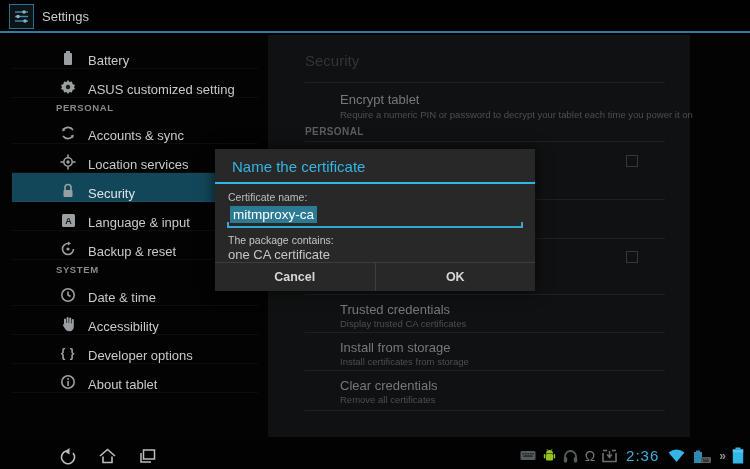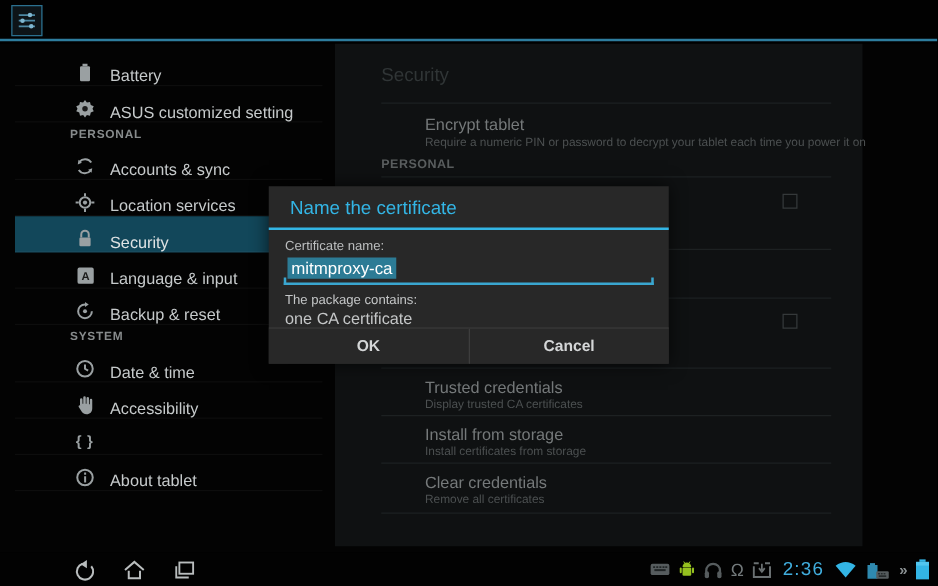--- a/index.html
+++ b/index.html
@@ -73,20 +73,21 @@
             <line x1="2" y1="8.5" x2="15" y2="8.5"></line>
             <line x1="2" y1="13" x2="15" y2="13"></line>
         </g>
         <g fill="#7fb6cf">
           <circle cx="11" cy="4" r="1.8"></circle>
             <circle cx="5" cy="8.5" r="1.8"></circle>
             <circle cx="12" cy="13" r="1.8"></circle>
         </g>
       </svg>
     </div>
+    <div class="app-title">Settings</div>
   </div>
 
   <div class="main">
 
     <div class="sidebar">
 
       <div class="side-item">
         <span class="ic">
           <svg width="14" height="16" viewBox="0 0 14 16">
               <rect class="gicon-fill" x="5" y="1" width="4" height="2"></rect>
@@ -184,20 +185,21 @@
               <path class="gicon-fill" d="M3 8 V3.5 a1 1 0 0 1 2 0 V7 h0.6 V2 a1 1 0 0 1 2 0 V7 h0.6 V2.6 a1 1 0 0 1 2 0 V7.4 h0.6 V4 a1 1 0 0 1 2 0 V10.5 c0 3-1.8 4.8-4.5 4.8 c-2.2 0-3.4-1-4.4-2.8 L2 9.6 c-0.5-0.9 0.5-1.8 1.3-1.2 Z"></path>
             </svg>
         </span>
         <span class="lbl">Accessibility</span>
       </div>
 
       <div class="side-item">
         <span class="ic braces">
             <span class="brace">{ }</span>
           </span>
+        <span class="lbl">Developer options</span>
       </div>
 
       <div class="side-item">
         <span class="ic">
           <svg width="16" height="16" viewBox="0 0 16 16">
               <circle class="gicon" cx="8" cy="8" r="6.2"></circle>
               <rect class="gicon-fill" x="7.3" y="7" width="1.6" height="5"></rect>
               <rect class="gicon-fill" x="7.3" y="4" width="1.6" height="1.8"></rect>
             </svg>
         </span>
@@ -239,22 +241,22 @@
       <div class="dlg-title">Name the certificate</div>
       <div class="dlg-title-div"></div>
       <div class="dlg-field-label">Certificate name:</div>
       <div class="dlg-input">
         <span class="dlg-input-text">mitmproxy-ca</span>
         <span class="dlg-input-underline"></span>
       </div>
       <div class="dlg-pkg1">The package contains:</div>
       <div class="dlg-pkg2">one CA certificate</div>
       <div class="dlg-buttons">
+        <div class="dlg-btn">Cancel</div>
         <div class="dlg-btn">OK</div>
-        <div class="dlg-btn">Cancel</div>
       </div>
     </div>
 
   </div>
 
   <div class="system-bar">
 
     <div class="nav-ic" style="left:58px;">
       <svg width="18" height="18" viewBox="0 0 18 18">
           <path d="M6 4 A6.5 6.5 0 1 0 13 6" stroke="#b9bdbe" stroke-width="1.6" fill="none"></path>

